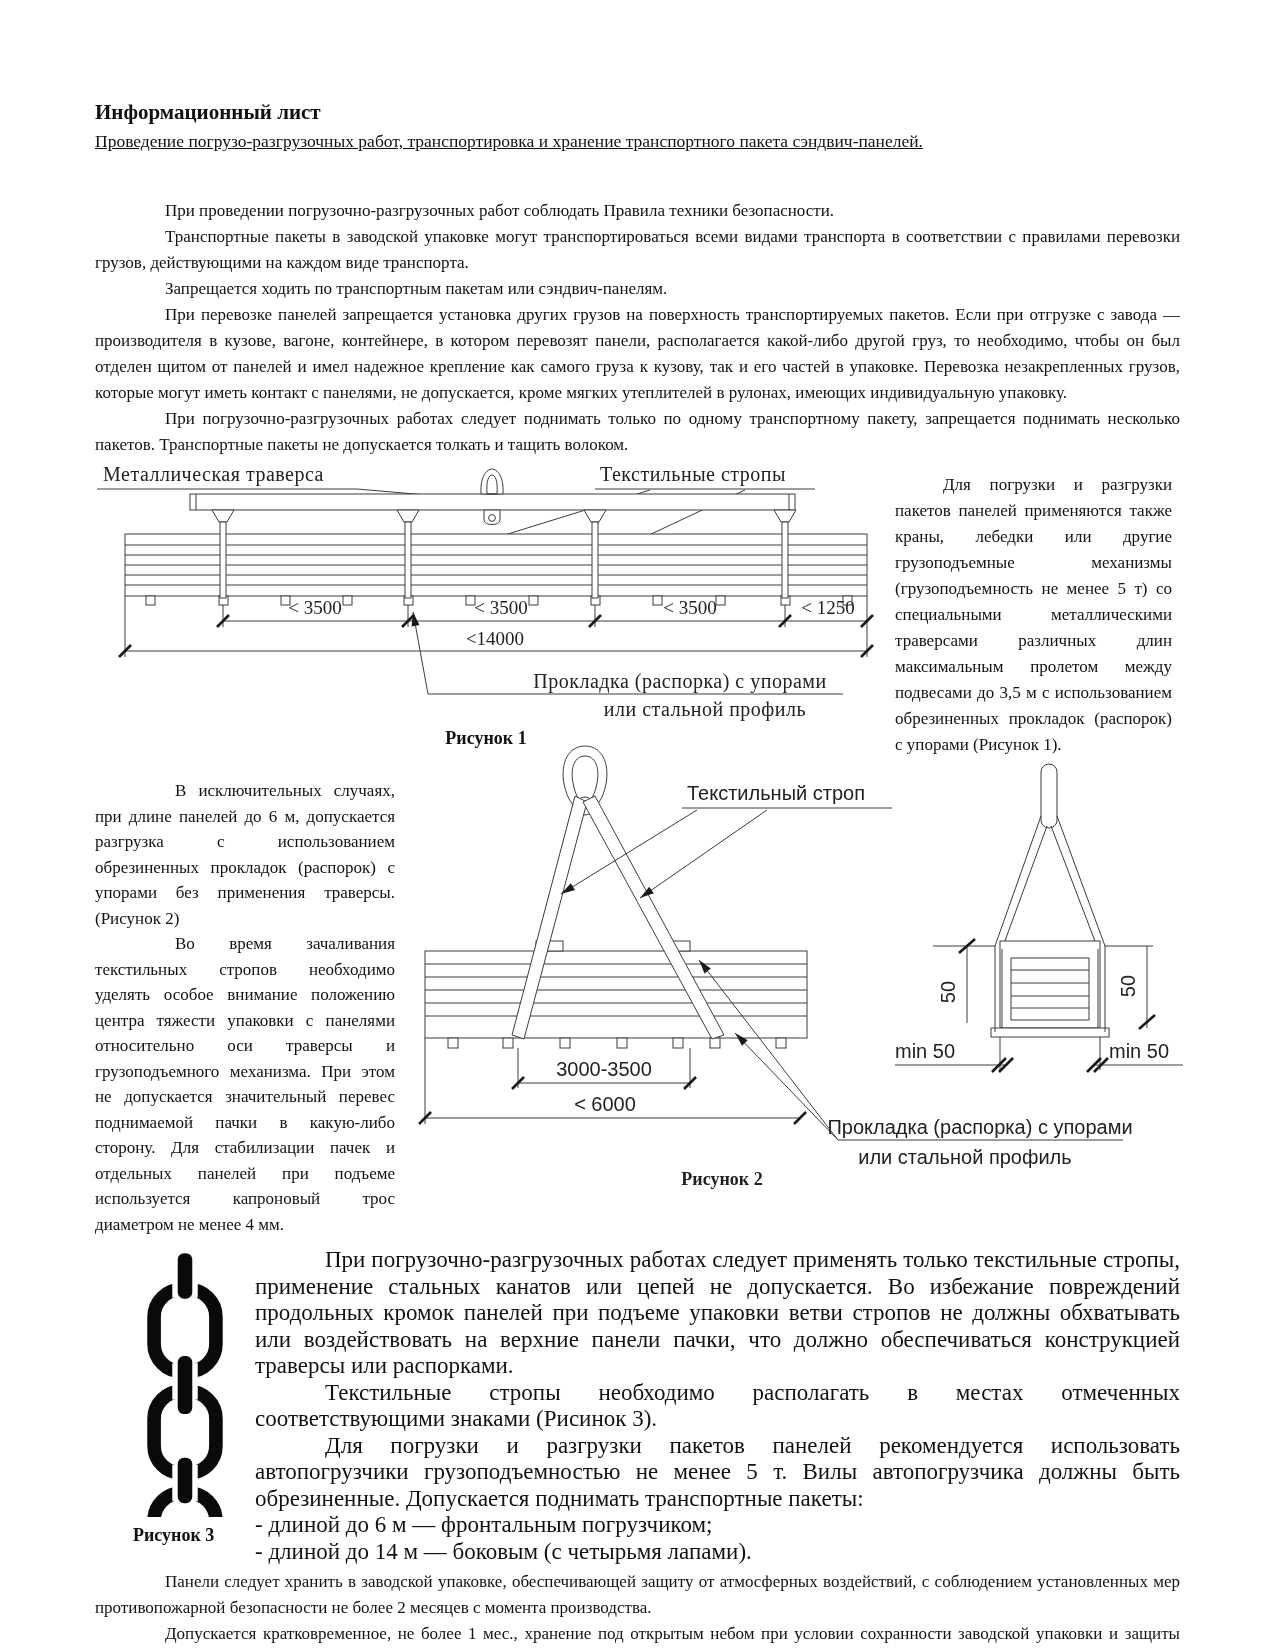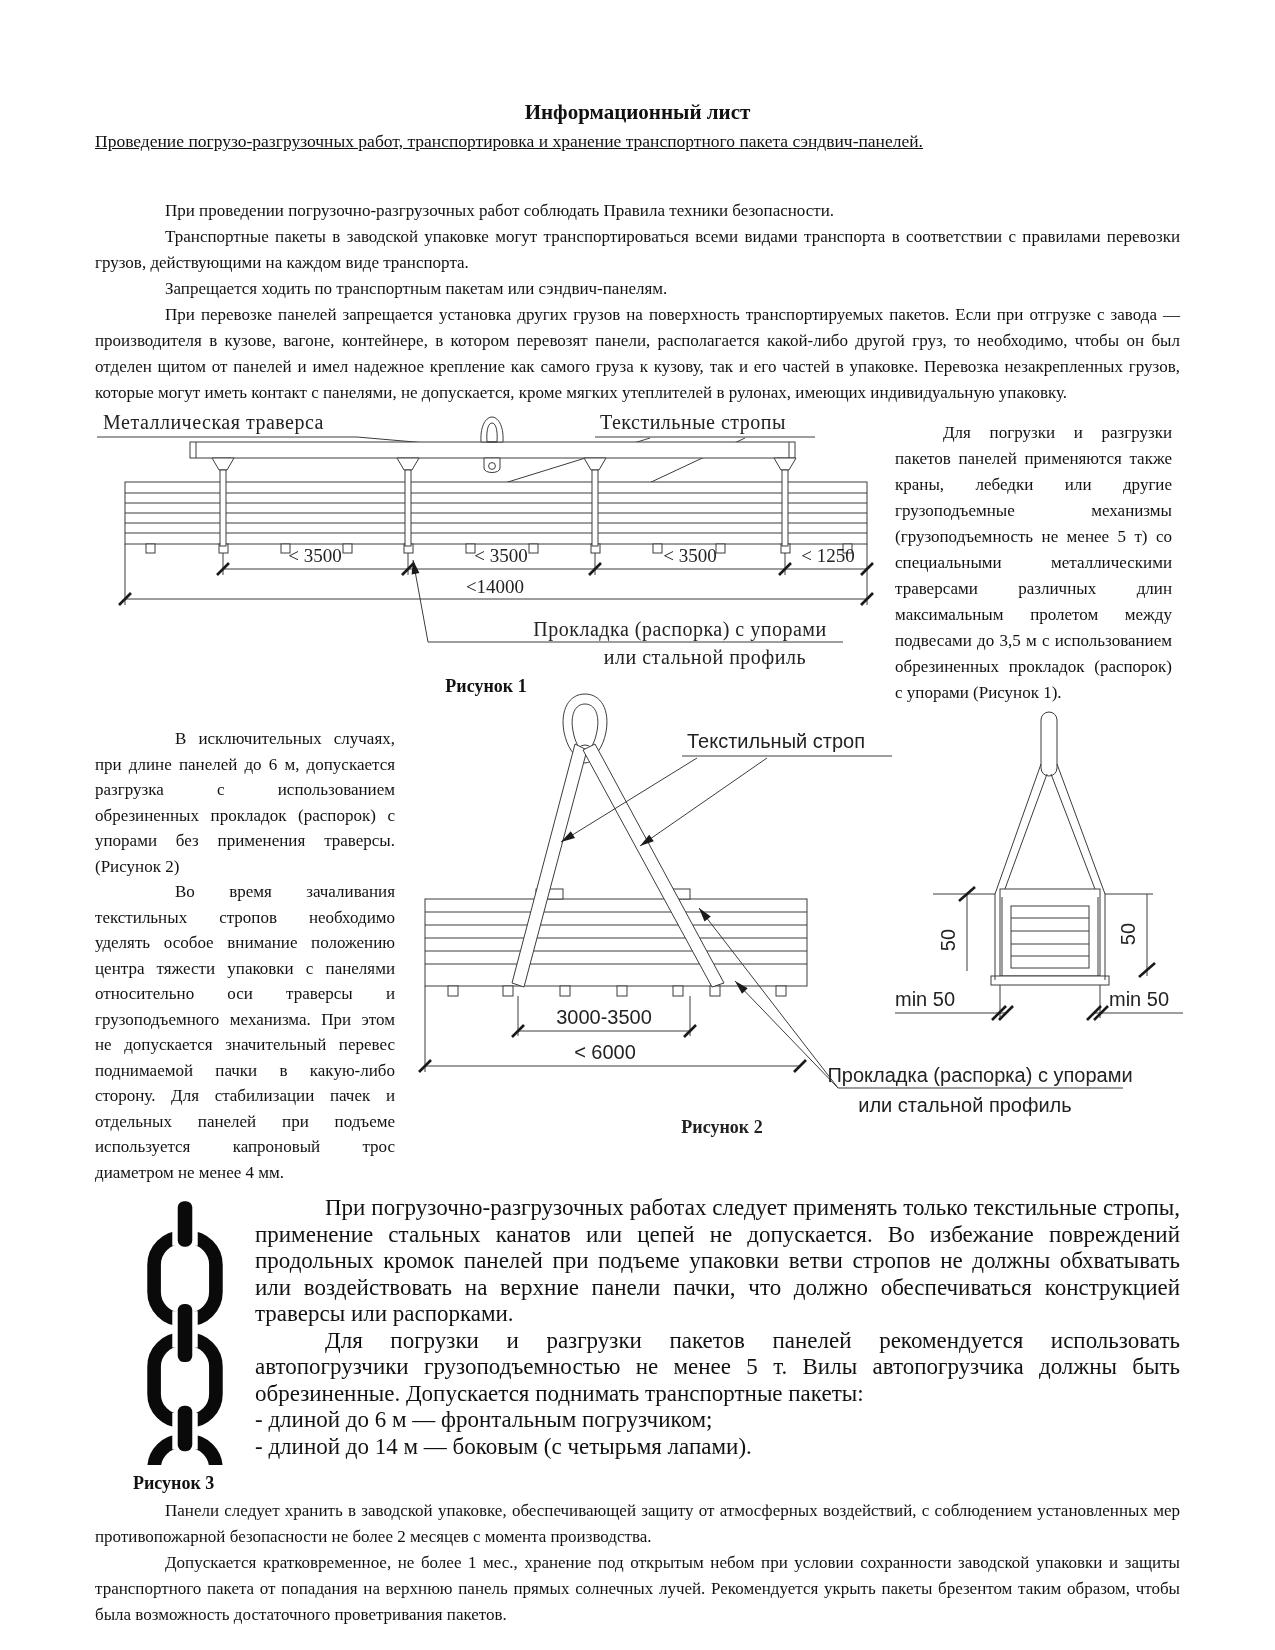--- a/index.html
+++ b/index.html
@@ -2,21 +2,21 @@
 <html><head>
 <meta charset="utf-8">
 <style>
   html,body{margin:0;padding:0;background:#888;}
   .page{
     position:relative;width:1275px;height:1650px;margin:0 auto;background:#fff;
     overflow:hidden;color:#111;
     font-family:"Liberation Serif","DejaVu Serif",serif;
   }
   .content{padding:100px 95px 0 95px;}
-  .doc-title{font-size:21px;font-weight:bold;text-align:center;margin:0 0 6px 0;}
+  .doc-title{font-size:21px;font-weight:bold;text-align:left;margin:0 0 6px 0;}
   .doc-subtitle{font-size:17.5px;text-decoration:underline;margin:0 0 46px 0;}
   p.body{font-size:17px;line-height:26px;text-align:justify;text-indent:70px;margin:0;}
   .fig1-row{margin-top:6px;}
   .fig1-row{display:flex;align-items:flex-start;}
   .fig1-col{width:782px;flex:0 0 auto;}
   .fig-caption{font-size:18px;font-weight:bold;text-align:center;margin:2px 0 0 0;}
   .crane-col{flex:1 1 auto;padding-left:10px;}
   .crane-col p{font-size:17px;line-height:26px;text-align:justify;text-indent:48px;margin:8px;}
   .fig2-row{display:flex;align-items:flex-start;margin-top:-30px;}
   .exc-col{width:300px;flex:0 0 auto;padding-top:42px;}
@@ -46,20 +46,21 @@
 <div class="page">
   <div class="content">
 
     <h1 class="doc-title">Информационный лист</h1>
     <div class="doc-subtitle">Проведение погрузо-разгрузочных работ, транспортировка и хранение транспортного пакета сэндвич-панелей.</div>
 
     <p class="body">При проведении погрузочно-разгрузочных работ соблюдать Правила техники безопасности.</p>
     <p class="body">Транспортные пакеты в заводской упаковке могут транспортироваться всеми видами транспорта в соответствии с правилами перевозки грузов, действующими на каждом виде транспорта.</p>
     <p class="body">Запрещается ходить по транспортным пакетам или сэндвич-панелям.</p>
     <p class="body">При перевозке панелей запрещается установка других грузов на поверхность транспортируемых пакетов. Если при отгрузке с завода — производителя в кузове, вагоне, контейнере, в котором перевозят панели, располагается какой-либо другой груз, то необходимо, чтобы он был отделен щитом от панелей и имел надежное крепление как самого груза к кузову, так и его частей в упаковке. Перевозка незакрепленных грузов, которые могут иметь контакт с панелями, не допускается, кроме мягких утеплителей в рулонах, имеющих индивидуальную упаковку.</p>
+    <p class="body">При погрузочно-разгрузочных работах следует поднимать только по одному транспортному пакету, запрещается поднимать несколько пакетов. Транспортные пакеты не допускается толкать и тащить волоком.</p>
 
     <div class="fig1-row">
       <div class="fig1-col">
         <svg width="782" height="258" viewBox="0 0 782 258" xmlns="http://www.w3.org/2000/svg">
 
           <text class="cadSerif" x="8" y="17">Металлическая траверса</text>
           <line class="ln" x1="2" y1="25" x2="262" y2="25"></line>
           <line class="ln" x1="262" y1="25" x2="447" y2="41"></line>
           <polygon class="arr" points="447,41 432.7,43.7 433.5,35.7"></polygon>
 
@@ -264,20 +265,21 @@
           <rect x="41" y="233" width="28" height="18" fill="#fff"></rect>
           <rect x="41" y="255" width="28" height="18" fill="#fff"></rect>
           <rect x="47" y="0" width="16" height="50" rx="7" fill="#0a0a0a"></rect>
           <rect x="47" y="113" width="16" height="64" rx="7" fill="#0a0a0a"></rect>
           <rect x="47" y="225" width="16" height="50" rx="7" fill="#0a0a0a"></rect>
         </svg>
         <div class="fig-caption">Рисунок 3</div>
       </div>
       <div class="sec3-text">
         <p>При погрузочно-разгрузочных работах следует применять только текстильные стропы, применение стальных канатов или цепей не допускается. Во избежание повреждений продольных кромок панелей при подъеме упаковки ветви стропов не должны обхватывать или воздействовать на верхние панели пачки, что должно обеспечиваться конструкцией траверсы или распорками.</p>
+        <p>Текстильные стропы необходимо располагать в местах отмеченных соответствующими знаками (Рисинок 3).</p>
         <p>Для погрузки и разгрузки пакетов панелей рекомендуется использовать автопогрузчики грузоподъемностью не менее 5 т. Вилы автопогрузчика должны быть обрезиненные. Допускается поднимать транспортные пакеты:</p>
         <p class="li">- длиной до 6 м — фронтальным погрузчиком;</p>
         <p class="li">- длиной до 14 м — боковым (с четырьмя лапами).</p>
       </div>
     </div>
 
     <div class="storage">
       <p class="body">Панели следует хранить в заводской упаковке, обеспечивающей защиту от атмосферных воздействий, с соблюдением установленных мер противопожарной безопасности не более 2 месяцев с момента производства.</p>
       <p class="body">Допускается кратковременное, не более 1 мес., хранение под открытым небом при условии сохранности заводской упаковки и защиты транспортного пакета от попадания на верхнюю панель прямых солнечных лучей. Рекомендуется укрыть пакеты брезентом таким образом, чтобы была возможность достаточного проветривания пакетов.</p>
     </div>

